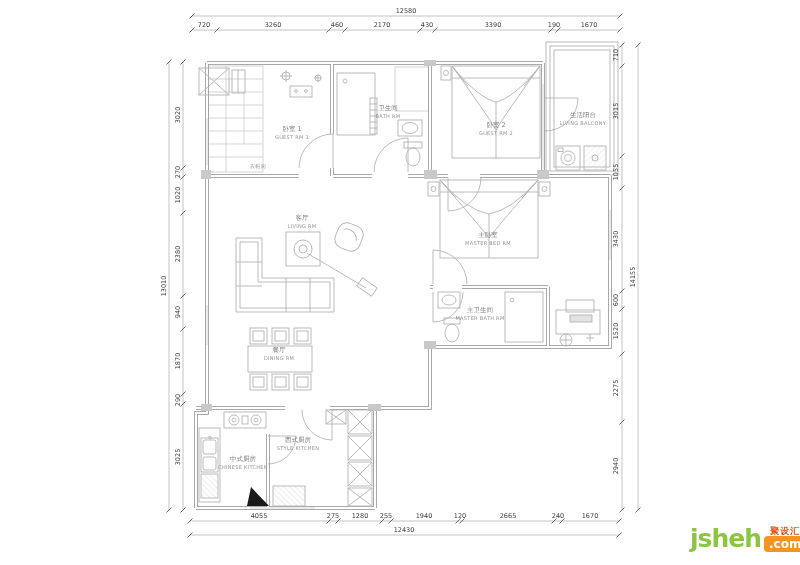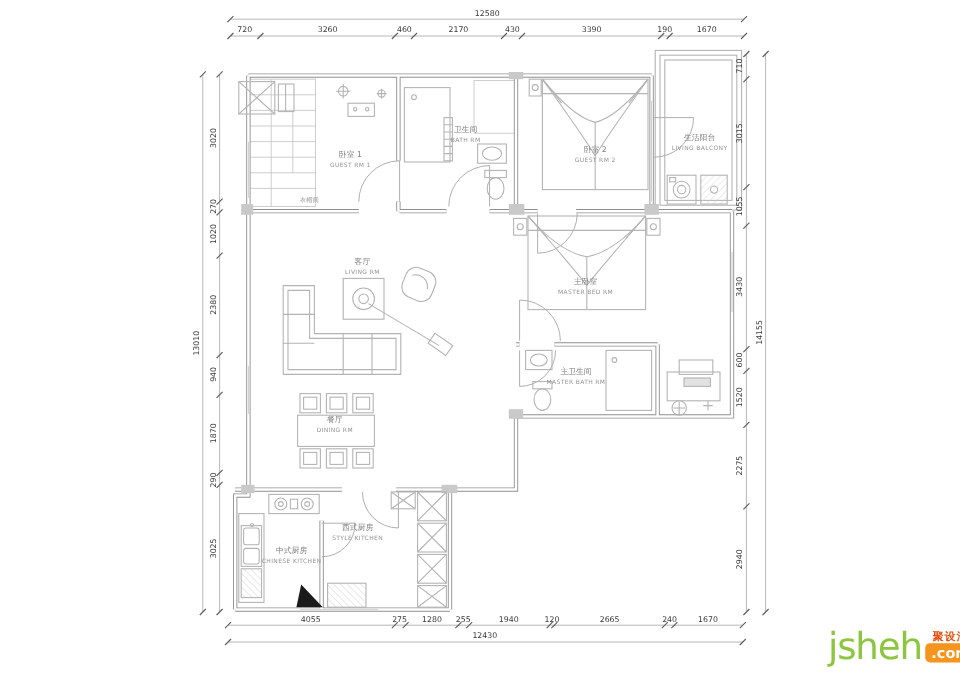--- a/index.html
+++ b/index.html
@@ -13,21 +13,21 @@
   .thin2{stroke:#c4c4c4;stroke-width:0.7;fill:none;}
   .door{stroke:#ababab;stroke-width:0.8;fill:none;}
   .dimline{stroke:#9a9a9a;stroke-width:0.6;fill:none;}
   .tick{stroke:#5a5a5a;stroke-width:0.9;}
   .dt{font-size:6.5px;fill:#3a3a3a;text-anchor:middle;font-family:"DejaVu Sans",sans-serif;}
   .lz{font-size:6.5px;fill:#7f7f7f;text-anchor:middle;font-family:"DejaVu Sans",sans-serif;}
   .le{font-size:5px;fill:#949494;text-anchor:middle;letter-spacing:.3px;font-family:"DejaVu Sans",sans-serif;}
   .pier{fill:#c9c9c9;stroke:none;}
   
   #logo{position:absolute;left:690px;top:524px;display:flex;align-items:flex-end;}
-  #logo .word{font-weight:normal;font-size:31px;line-height:30px;letter-spacing:-1px;
+  #logo .word{font-weight:bold;font-size:25px;line-height:30px;letter-spacing:-1px;
               font-family:"DejaVu Sans",sans-serif;}
   #logo .stack{display:flex;flex-direction:column;align-items:center;margin-left:3px;margin-bottom:2px;}
   #logo .cn{font-size:9px;font-weight:bold;line-height:10px;letter-spacing:1px;}
   #logo .tld{border-radius:4px;color:#fff;font-weight:bold;font-size:12px;line-height:14px;
              padding:1px 5px;font-family:"DejaVu Sans",sans-serif;}
 </style>
 </head>
 <body>
 
 <div id="stage">

